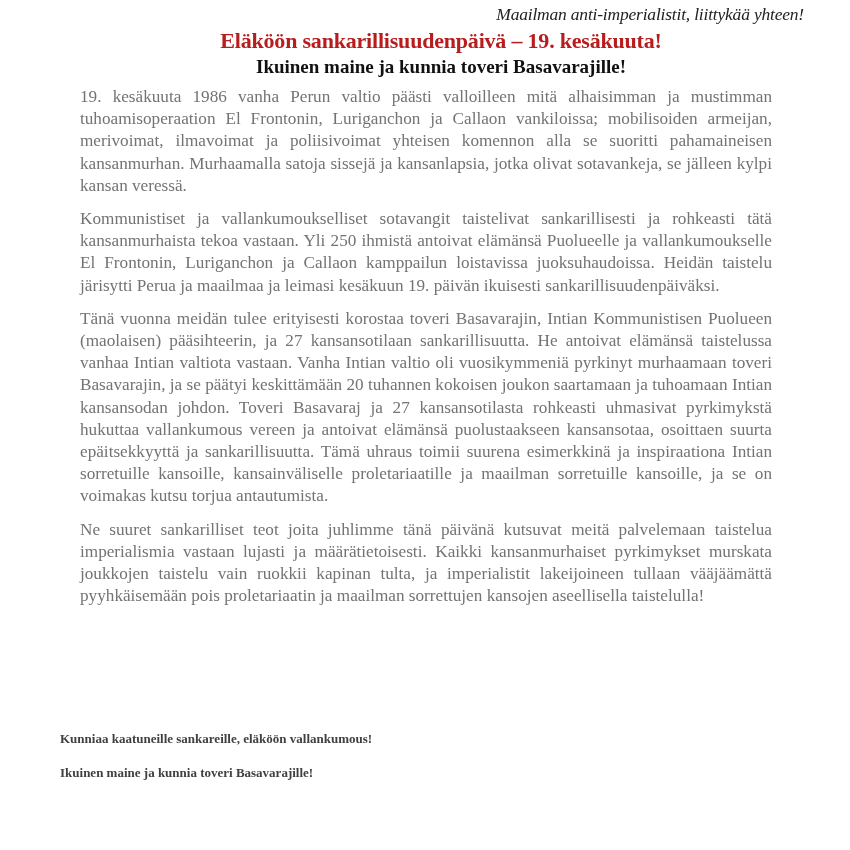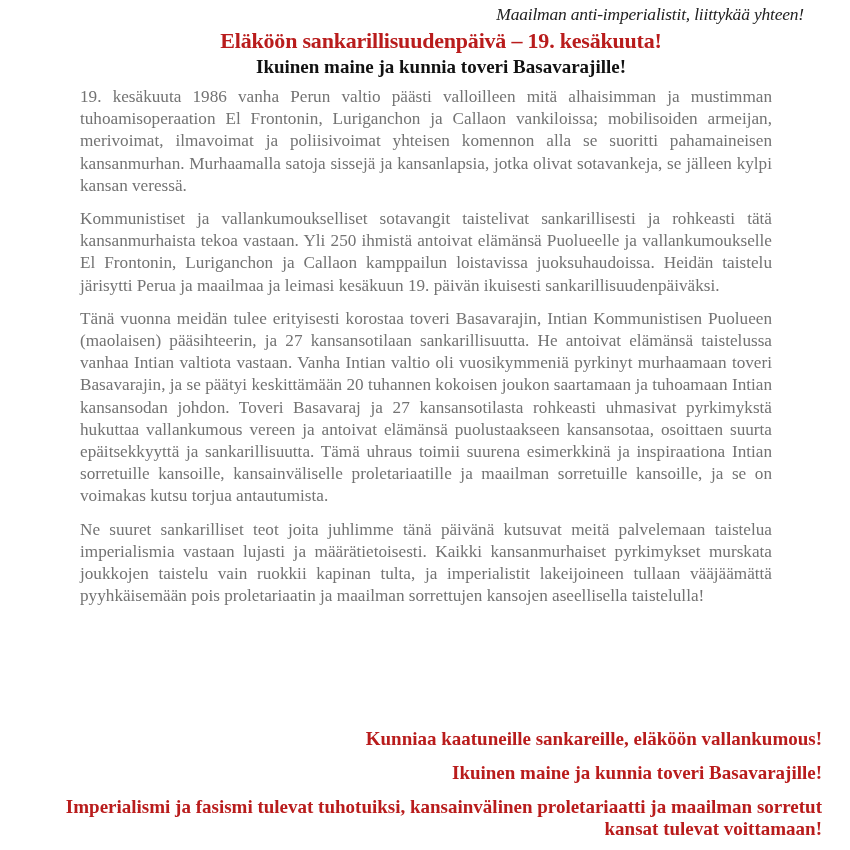--- a/index.html
+++ b/index.html
@@ -29,23 +29,23 @@
       position: absolute; left: 80px; width: 692px; top: 86px;
     }
     .para {
       margin: 0 0 11px 0;
       font-family: "Liberation Serif", serif;
       font-size: 17.2px; line-height: 22.2px;
       text-align: justify; color: #737373;
     }
     .slogans {
       position: absolute; left: 60px; right: 60px; top: 728px;
-      text-align: right;
+      text-align: left;
       font-family: "Liberation Serif", serif; font-weight: bold;
-      font-size: 19px; color: #b91c1c; line-height: 22px;
+      font-size: 13px; color: #404040; line-height: 22px;
     }
     .slogans div { margin-bottom: 12px; }
     .slogans div.last { margin-bottom: 0; }
   </style>
 </head>
 <body>
 
 <div class="page">
   <div class="tagline">Maailman anti-imperialistit, liittykää yhteen!</div>
   <div class="title">Eläköön sankarillisuudenpäivä – 19. kesäkuuta!</div>
@@ -54,15 +54,14 @@
   <div class="body">
     <p class="para">19. kesäkuuta 1986 vanha Perun valtio päästi valloilleen mitä alhaisimman ja mustimman tuhoamisoperaation El Frontonin, Luriganchon ja Callaon vankiloissa; mobilisoiden armeijan, merivoimat, ilmavoimat ja poliisivoimat yhteisen komennon alla se suoritti pahamaineisen kansanmurhan. Murhaamalla satoja sissejä ja kansanlapsia, jotka olivat sotavankeja, se jälleen kylpi kansan veressä.</p>
     <p class="para">Kommunistiset ja vallankumoukselliset sotavangit taistelivat sankarillisesti ja rohkeasti tätä kansanmurhaista tekoa vastaan. Yli 250 ihmistä antoivat elämänsä Puolueelle ja vallankumoukselle El Frontonin, Luriganchon ja Callaon kamppailun loistavissa juoksuhaudoissa. Heidän taistelu järisytti Perua ja maailmaa ja leimasi kesäkuun 19. päivän ikuisesti sankarillisuudenpäiväksi.</p>
     <p class="para">Tänä vuonna meidän tulee erityisesti korostaa toveri Basavarajin, Intian Kommunistisen Puolueen (maolaisen) pääsihteerin, ja 27 kansansotilaan sankarillisuutta. He antoivat elämänsä taistelussa vanhaa Intian valtiota vastaan. Vanha Intian valtio oli vuosikymmeniä pyrkinyt murhaamaan toveri Basavarajin, ja se päätyi keskittämään 20 tuhannen kokoisen joukon saartamaan ja tuhoamaan Intian kansansodan johdon. Toveri Basavaraj ja 27 kansansotilasta rohkeasti uhmasivat pyrkimykstä hukuttaa vallankumous vereen ja antoivat elämänsä puolustaakseen kansansotaa, osoittaen suurta epäitsekkyyttä ja sankarillisuutta. Tämä uhraus toimii suurena esimerkkinä ja inspiraationa Intian sorretuille kansoille, kansainväliselle proletariaatille ja maailman sorretuille kansoille, ja se on voimakas kutsu torjua antautumista.</p>
     <p class="para">Ne suuret sankarilliset teot joita juhlimme tänä päivänä kutsuvat meitä palvelemaan taistelua imperialismia vastaan lujasti ja määrätietoisesti. Kaikki kansanmurhaiset pyrkimykset murskata joukkojen taistelu vain ruokkii kapinan tulta, ja imperialistit lakeijoineen tullaan vääjäämättä pyyhkäisemään pois proletariaatin ja maailman sorrettujen kansojen aseellisella taistelulla!</p>
   </div>
 
   <div class="slogans">
     <div>Kunniaa kaatuneille sankareille, eläköön vallankumous!</div>
     <div>Ikuinen maine ja kunnia toveri Basavarajille!</div>
-    <div class="last">Imperialismi ja fasismi tulevat tuhotuiksi, kansainvälinen proletariaatti ja maailman sorretut kansat tulevat voittamaan!</div>
   </div>
 </div>
 
 </body></html>

